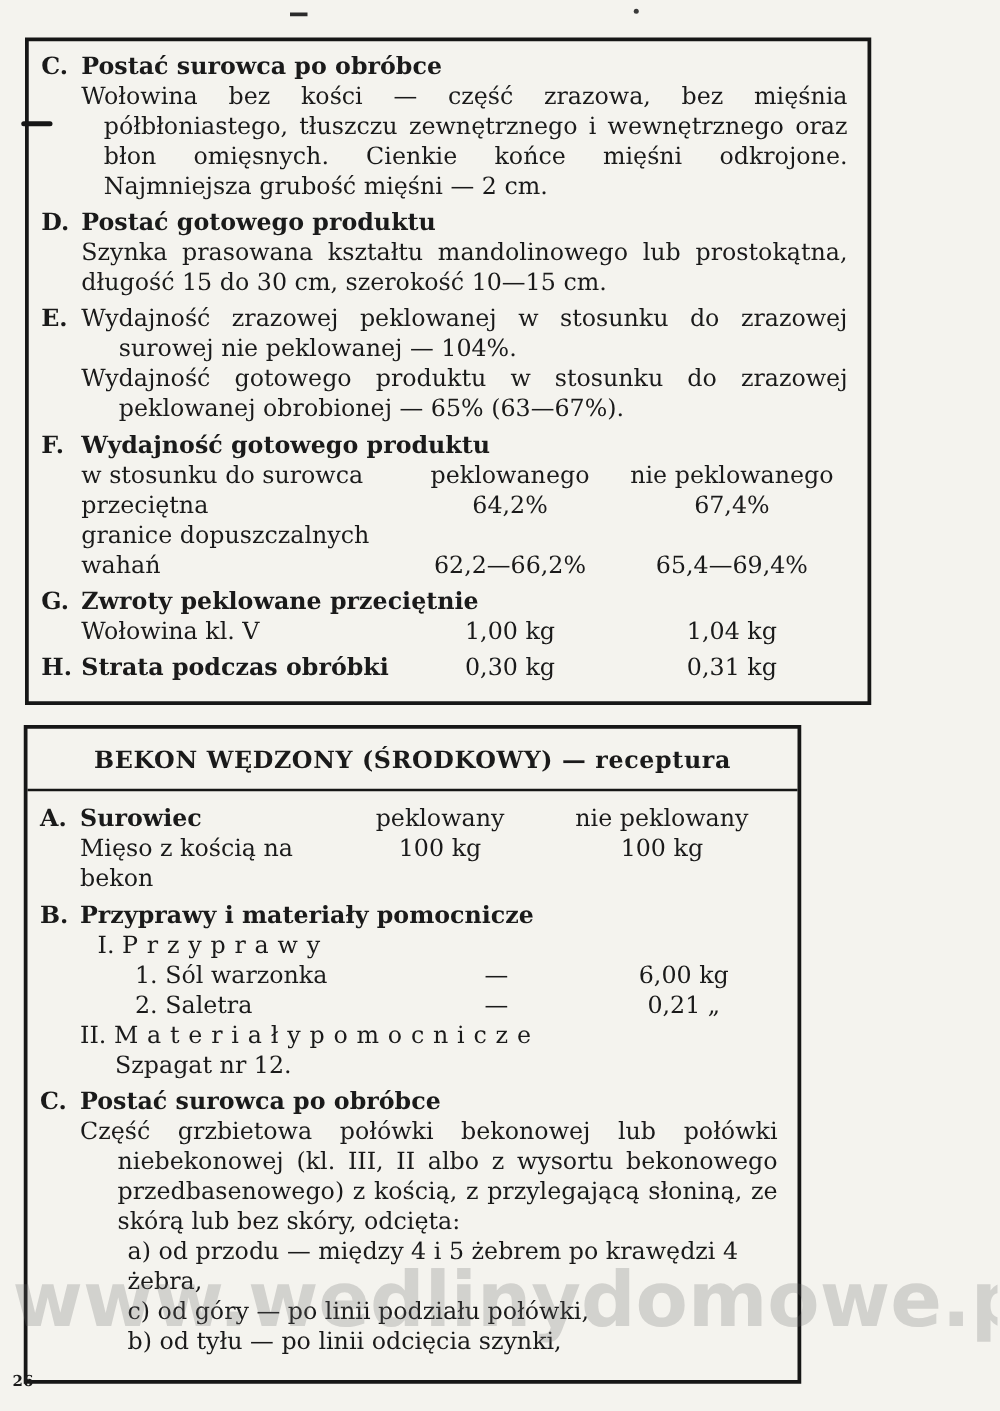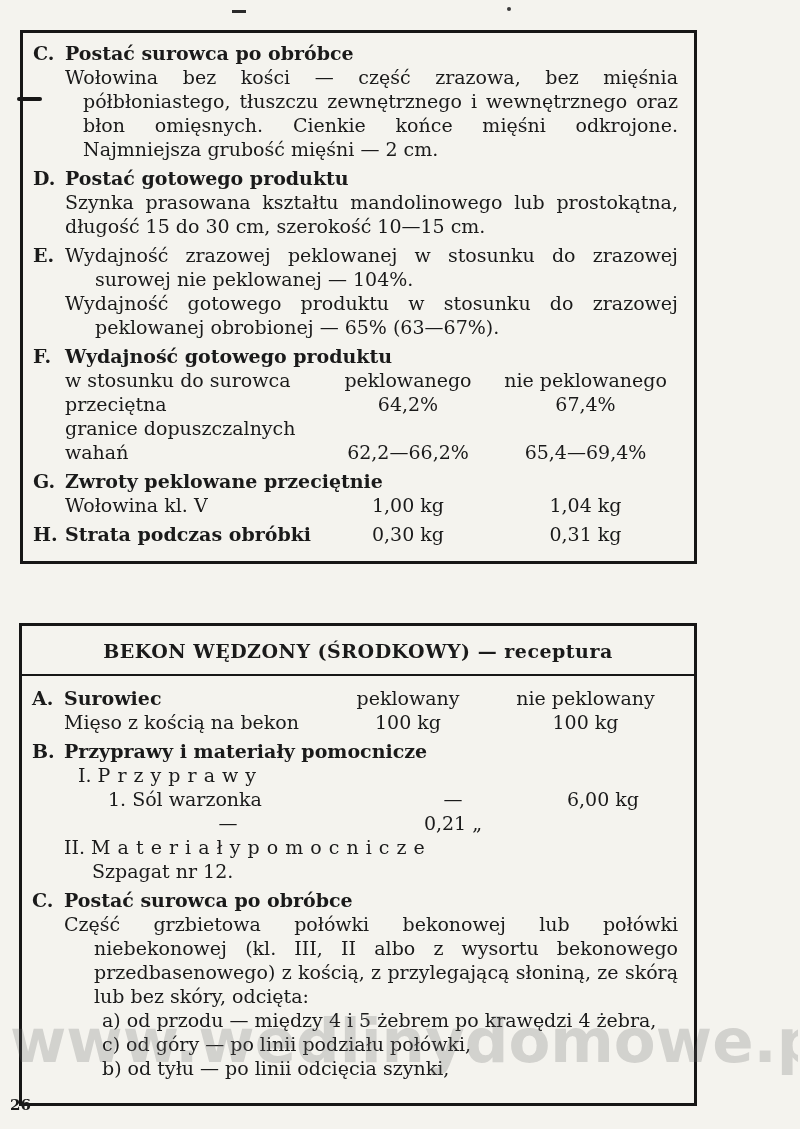--- a/index.html
+++ b/index.html
@@ -7,21 +7,21 @@
   body { background:#e9e8e3; }
   .page {
     position:relative; width:800px; height:1129px;
     background:#f4f3ee;
     font-family:"DejaVu Serif", serif;
     color:#1a1a1a; font-size:19px; line-height:24px;
     overflow:hidden;
   }
   .box { position:absolute; border:3px solid #161616; }
   .box1 { left:20px; top:30px; width:677px; min-height:527px; padding:8px 16px 10px 0; }
-  .box2 { left:19px; top:623px; width:678px; min-height:483px; padding:0; }
+  .box2 { left:19px; top:580px; width:622px; min-height:483px; padding:0; }
   .box2-header { padding:13px 16px 11px; text-align:center; font-weight:bold; letter-spacing:0.5px; }
   .rule { border:none; border-top:2px solid #161616; height:0; }
   .box2-body { padding:10px 16px 14px 0; }
 
   .section { position:relative; padding-left:42px; margin-bottom:5px; }
   .letter { position:absolute; left:10px; top:0; font-weight:bold; }
   .heading { font-weight:bold; }
   .para { text-align:justify; }
   .hang18 { padding-left:18px; text-indent:-18px; }
   .hang30 { padding-left:30px; text-indent:-30px; }
@@ -37,21 +37,21 @@
   .sub-title { letter-spacing:0.5px; }
   .sub-note { margin-left:28px; }
   .list-item { margin-left:38px; }
 
   .watermark {
     position:absolute; left:10px; top:1006px; width:788px;
     font-family:"DejaVu Sans", sans-serif; font-weight:bold;
     font-size:61px; line-height:70px; white-space:nowrap; overflow:hidden;
     color:rgba(105,105,105,0.24); pointer-events:none;
   }
-  .page-number { position:absolute; left:10px; top:1093px; font-weight:bold; font-size:15px; }
+  .page-number { position:absolute; left:10px; top:1093px; font-weight:bold; font-size:12px; }
 
   .margin-dash { position:absolute; left:17px; top:97px; width:25px; height:4px; background:#161616; border-radius:2px; z-index:2; }
   .mark-dash { position:absolute; left:232px; top:10px; width:14px; height:3px; background:#2a2a2a; }
   .mark-dot { position:absolute; left:507px; top:7px; width:4px; height:4px; border-radius:50%; background:#3a3a3a; }
 </style>
 </head>
 <body>
 
 <div class="page">
 
@@ -151,20 +151,21 @@
 
         <div class="subblock sub-i">
           <span>I.</span>
           <span class="sub-title">P r z y p r a w y</span>
           <div class="vrow narrowcols">
             <span class="vlabel indent1">1. Sól warzonka</span>
             <span class="vcol">—</span>
             <span class="vcol">6,00 kg</span>
           </div>
           <div class="vrow narrowcols">
+            <span class="vlabel indent1">2. Saletra</span>
             <span class="vcol">—</span>
             <span class="vcol">0,21 „</span>
           </div>
         </div>
 
         <div class="subblock">
           <span>II.</span>
           <span class="sub-title">M a t e r i a ł y   p o m o c n i c z e</span>
           <div class="sub-note">Szpagat nr 12.</div>
         </div>

